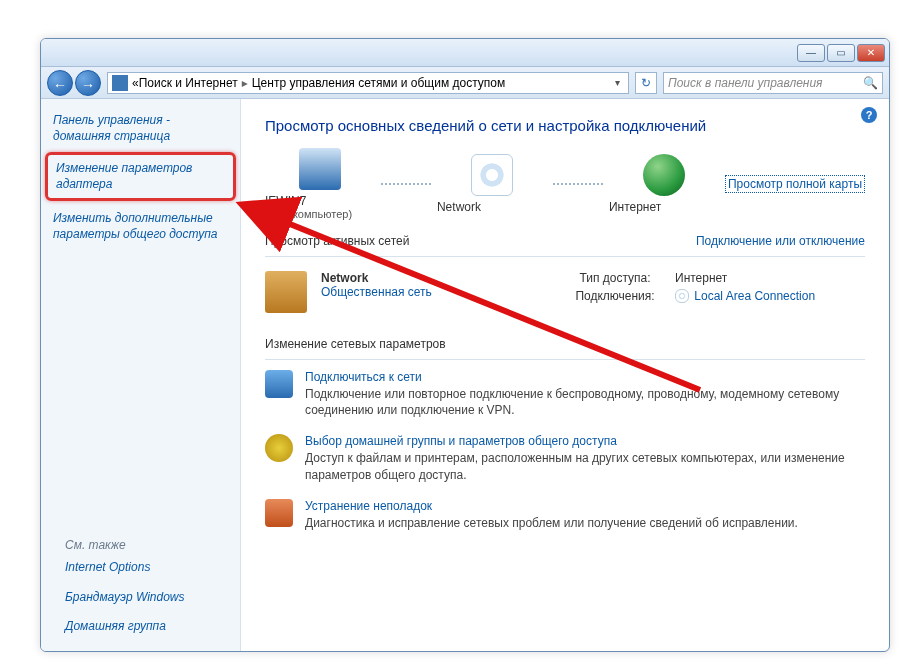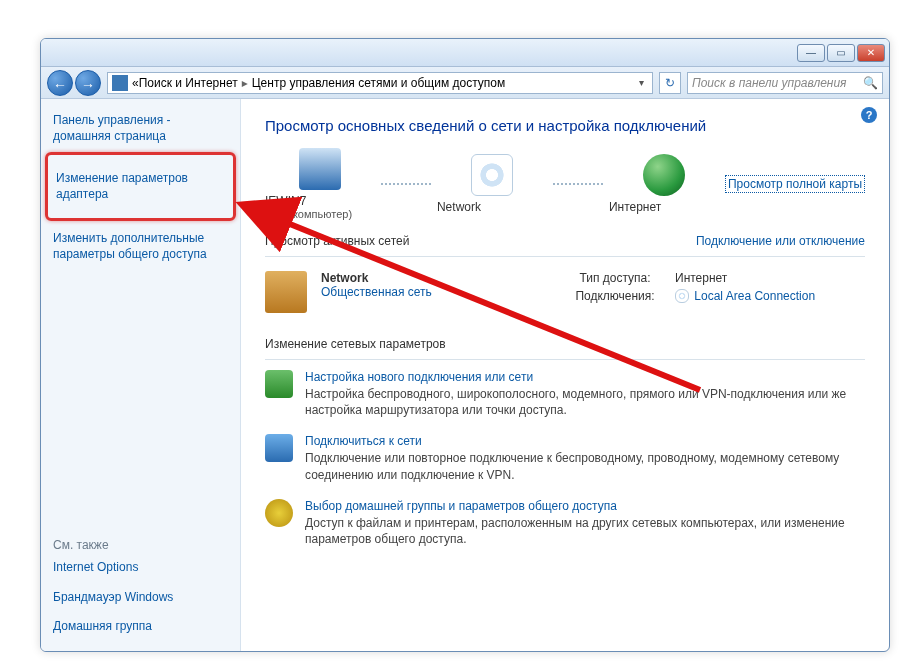--- a/index.html
+++ b/index.html
@@ -14,29 +14,29 @@
 
   
   .addrbar { height:32px; background:linear-gradient(#e7f0fa,#d7e5f3); border-bottom:1px solid #b7c9de; display:flex; align-items:center; padding:0 6px; gap:6px;}
   .navbtns{ display:flex; gap:2px;}
   .navbtn{ width:26px;height:26px;border-radius:50%;background:radial-gradient(circle at 30% 30%,#6ea8e4,#1a5ca8);display:flex;align-items:center;justify-content:center;color:#fff;font-size:14px;border:1px solid #1a5ca8;}
   .breadcrumb{ flex:1; height:22px; background:#fff; border:1px solid #9bb4cf; display:flex; align-items:center; font-size:12px; color:#000; padding:0 4px;}
   .bc-icon{width:16px;height:16px;background:#3b78b5;margin-right:4px;display:inline-block;}
   .bc-sep{color:#666;margin:0 4px;}
   .bc-dd{margin-left:auto;color:#555;font-size:10px;padding:0 4px;}
   .refresh{width:22px;height:22px;border:1px solid #9bb4cf;background:#fff;display:flex;align-items:center;justify-content:center;color:#2b6bb0;font-size:12px;}
-  .search{width:196px;height:22px;border:1px solid #9bb4cf;background:#fff;display:flex;align-items:center;padding:0 4px;font-size:12px;color:#888;font-style:italic;}
+  .search{width:220px;height:22px;border:1px solid #9bb4cf;background:#fff;display:flex;align-items:center;padding:0 4px;font-size:12px;color:#888;font-style:italic;}
   .search .sicon{margin-left:auto;color:#555;font-style:normal;}
 
   
   .body{ display:flex; height:calc(100% - 60px);}
-  .sidebar{ width:200px; background:#f1f6fb; border-right:1px solid #d6e2ee; padding:14px 12px; font-size:12px; position:relative;}
+  .sidebar{ width:200px; background:#f1f6fb; border-right:1px solid #d6e2ee; padding:14px 12px; font-size:12px; position:relative;font-style:italic;}
   .sb-link{ color:#0b5aa5; margin-bottom:14px; display:block; line-height:1.3; cursor:pointer;}
-  .sb-highlight{ border:3px solid #d33; border-radius:6px; padding:16px 8px; margin:-6px -8px 10px -8px; box-shadow:0 0 4px rgba(200,0,0,.4);}
-  .sb-footer{ position:absolute; bottom:16px; left:12px; right:12px;}
+  .sb-highlight{ border:3px solid #d33; border-radius:6px; padding:6px 8px; margin:-6px -8px 10px -8px; box-shadow:0 0 4px rgba(200,0,0,.4);}
+  .sb-footer{ position:absolute; bottom:16px; left:24px; right:12px;}
   .sb-footer .hdr{ color:#6b7b8b; margin-bottom:8px;}
 
   .content{ flex:1; padding:18px 24px; overflow:auto; font-size:12px; color:#333; position:relative;}
   .help-icon{ position:absolute; top:8px; right:12px; width:16px;height:16px;border-radius:50%;background:#2b77c7;color:#fff;display:flex;align-items:center;justify-content:center;font-size:11px;font-weight:bold;}
   h1{ font-size:15px; font-weight:normal; color:#003399; margin-bottom:14px;}
 
   .maprow{ display:flex; align-items:center; gap:6px; margin-bottom:6px;}
   .mapitem{ width:110px; text-align:left;}
   .mapitem .ic{ width:42px;height:42px; margin:0 auto 4px;}
   .dashes{ flex:1; border-top:2px dotted #9fb6c9; height:0;}
@@ -166,44 +166,44 @@
               <span class="conn-ic ic-net"></span>
               <a>Local Area Connection</a>
             </div>
           </div>
         </div>
       </div>
 
       <div class="section-title">Изменение сетевых параметров</div>
       <hr class="section-line">
 
-      <div class="task">
-        <div class="ic ic-plug"></div>
-        <div>
-          <a>Настройка нового подключения или сети</a>
-          <div class="desc">Настройка беспроводного, широкополосного, модемного, прямого или VPN-подключения или же настройка маршрутизатора или точки доступа.</div>
-        </div>
-      </div>
 
       <div class="task">
         <div class="ic ic-conn"></div>
         <div>
           <a>Подключиться к сети</a>
           <div class="desc">Подключение или повторное подключение к беспроводному, проводному, модемному сетевому соединению или подключение к VPN.</div>
         </div>
       </div>
 
       <div class="task">
         <div class="ic ic-hg"></div>
         <div>
           <a>Выбор домашней группы и параметров общего доступа</a>
           <div class="desc">Доступ к файлам и принтерам, расположенным на других сетевых компьютерах, или изменение параметров общего доступа.</div>
         </div>
       </div>
 
+      <div class="task">
+        <div class="ic ic-trouble"></div>
+        <div>
+          <a>Устранение неполадок</a>
+          <div class="desc">Диагностика и исправление сетевых проблем или получение сведений об исправлении.</div>
+        </div>
+      </div>
 
     </div>
   </div>
 </div>
 
 <svg class="arrow" width="919" height="666">
   <defs>
     <marker id="ah" markerWidth="14" markerHeight="14" refX="2" refY="5" orient="auto">
       <path d="M0,0 L10,5 L0,10 Z" fill="#d11"></path>
     </marker>

